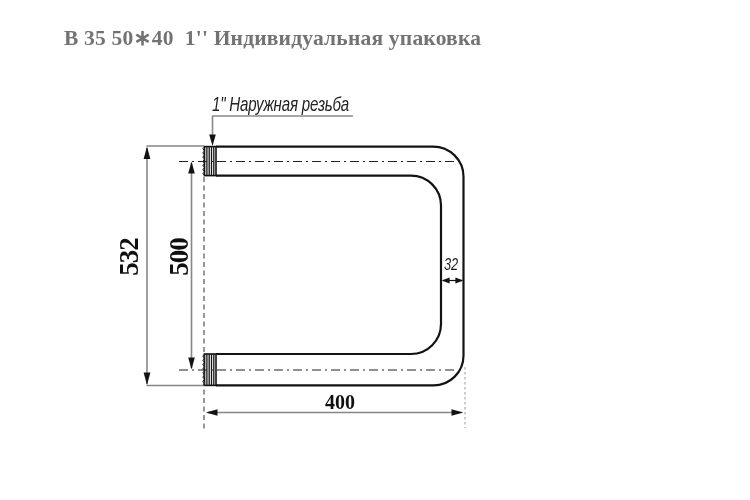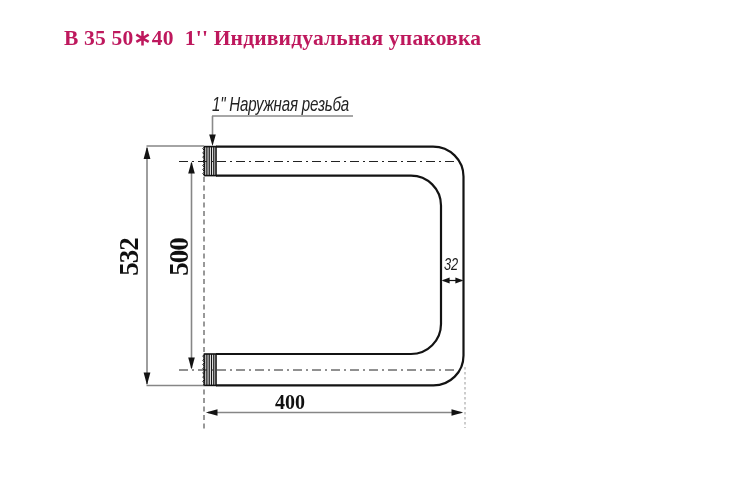--- a/index.html
+++ b/index.html
@@ -1,31 +1,31 @@
 <!DOCTYPE html>
 <html><head>
 <meta charset="utf-8">
 <style>
   html,body{margin:0;padding:0;background:#fff;}
   .page{position:relative;width:750px;height:500px;background:#ffffff;overflow:hidden;
         font-family:"Liberation Serif",serif;color:#1b1b1b;}
   .title{position:absolute;left:64px;top:25px;margin:0;
-         font:700 21.5px "Liberation Serif",serif;letter-spacing:.2px;color:#be185d;
+         font:700 21.5px "Liberation Serif",serif;letter-spacing:.2px;color:#737373;
          white-space:pre;}
   .canvas{position:absolute;inset:0;}
   .canvas svg{position:absolute;left:0;top:0;}
   .lbl{position:absolute;white-space:nowrap;}
   .thread-label{left:212px;top:92px;font:italic 400 21px "Liberation Sans",sans-serif;
                 color:#222;transform:scaleX(.72);transform-origin:left top;letter-spacing:-.3px;}
   .dim-v{width:80px;height:28px;line-height:28px;text-align:center;
          font:700 27px "Liberation Serif",serif;letter-spacing:-1px;color:#101010;
          transform:rotate(-90deg);}
   .dim-532{left:88px;top:243px;}
   .dim-500{left:138px;top:243px;}
-  .dim-400{left:275px;top:391px;width:80px;text-align:left;
+  .dim-400{left:275px;top:391px;width:80px;text-align:right;
            font:700 20px "Liberation Serif",serif;color:#101010;}
   .dim-32{left:433px;top:256px;width:36px;text-align:center;line-height:17px;
           font:italic 400 16px "Liberation Sans",sans-serif;color:#1a1a1a;
           transform:scaleX(.8);}
 </style>
 </head>
 <body>
 
 <div class="page">
 

